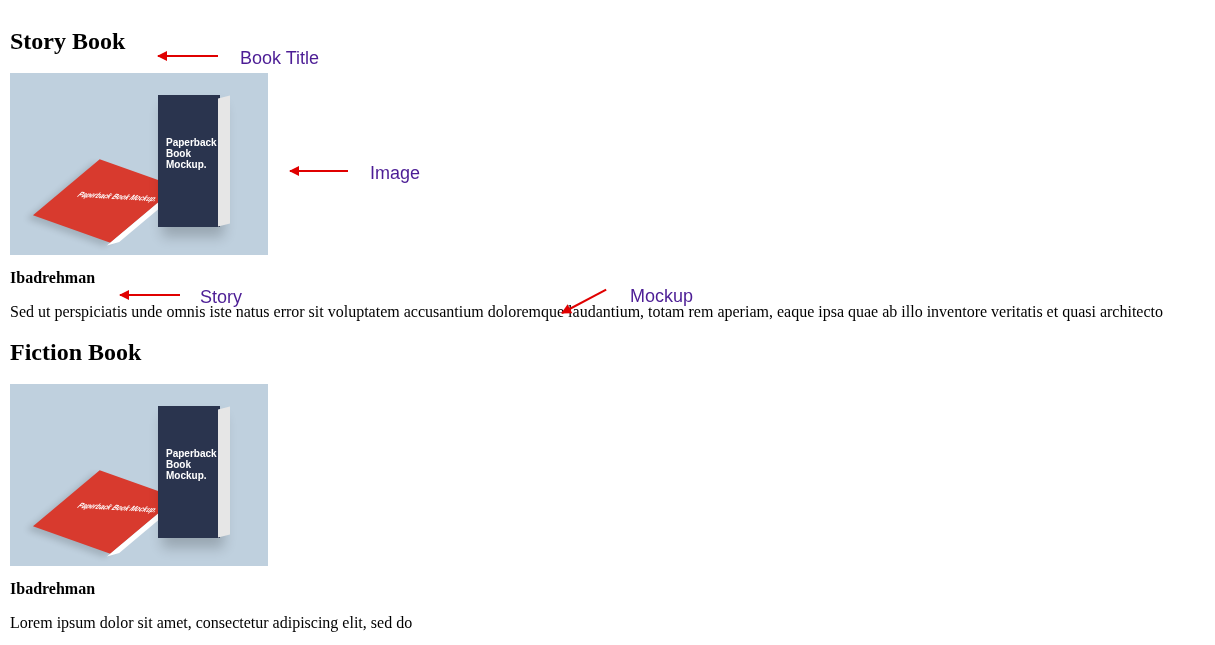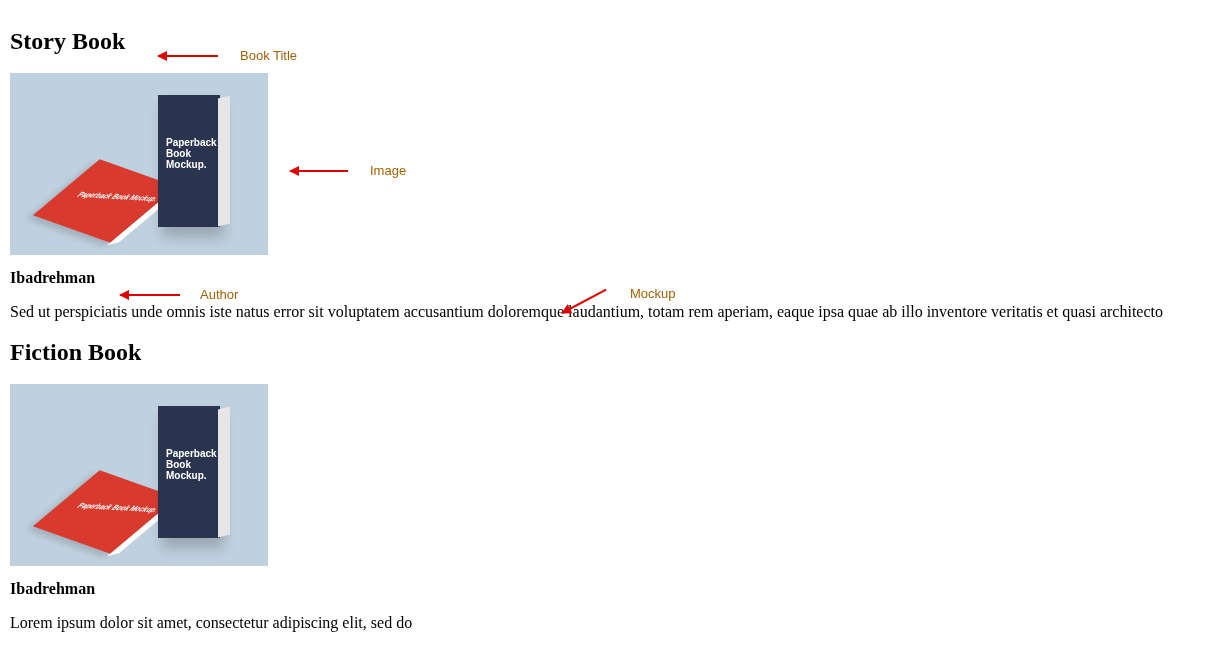--- a/index.html
+++ b/index.html
@@ -90,22 +90,22 @@
       font-family: Arial, sans-serif;
       font-weight: bold;
       line-height: 1.1;
     }
     .entry {
       position: relative;
     }
     .ann {
       position: absolute;
       font-family: Arial, Helvetica, sans-serif;
-      font-size: 13px;
-      color: #a16207;
+      font-size: 18px;
+      color: #4c1d95;
       font-weight: 500;
     }
     .arrow {
       position: absolute;
       height: 2px;
       background: #e00000;
     }
     .arrow::before {
       content: "";
       position: absolute;
@@ -146,21 +146,21 @@
   <div class="excerpt">Sed ut perspiciatis unde omnis iste natus error sit voluptatem accusantium doloremque laudantium, totam rem aperiam, eaque ipsa quae ab illo inventore veritatis et quasi architecto</div>
 
   <div class="ann-group">
     <div class="arrow" style="left:148px; top:27px; width:60px;"></div>
     <div class="ann" style="left:230px; top:20px;">Book Title</div>
 
     <div class="arrow" style="left:280px; top:142px; width:58px;"></div>
     <div class="ann" style="left:360px; top:135px;text-align:right;">Image</div>
 
     <div class="arrow" style="left:110px; top:266px; width:60px;"></div>
-    <div class="ann" style="left:190px; top:259px;">Author</div>
+    <div class="ann" style="left:190px; top:259px;">Story</div>
 
     <div class="arrow" style="left:552px; top:284px; width:50px; transform: rotate(-28deg); transform-origin: left center;"></div>
     <div class="ann" style="left:620px; top:258px;">Mockup</div>
   </div>
 </div>
 
 <div class="entry">
   <h2 class="book-title">Fiction Book</h2>
 
   <div class="book-image">

